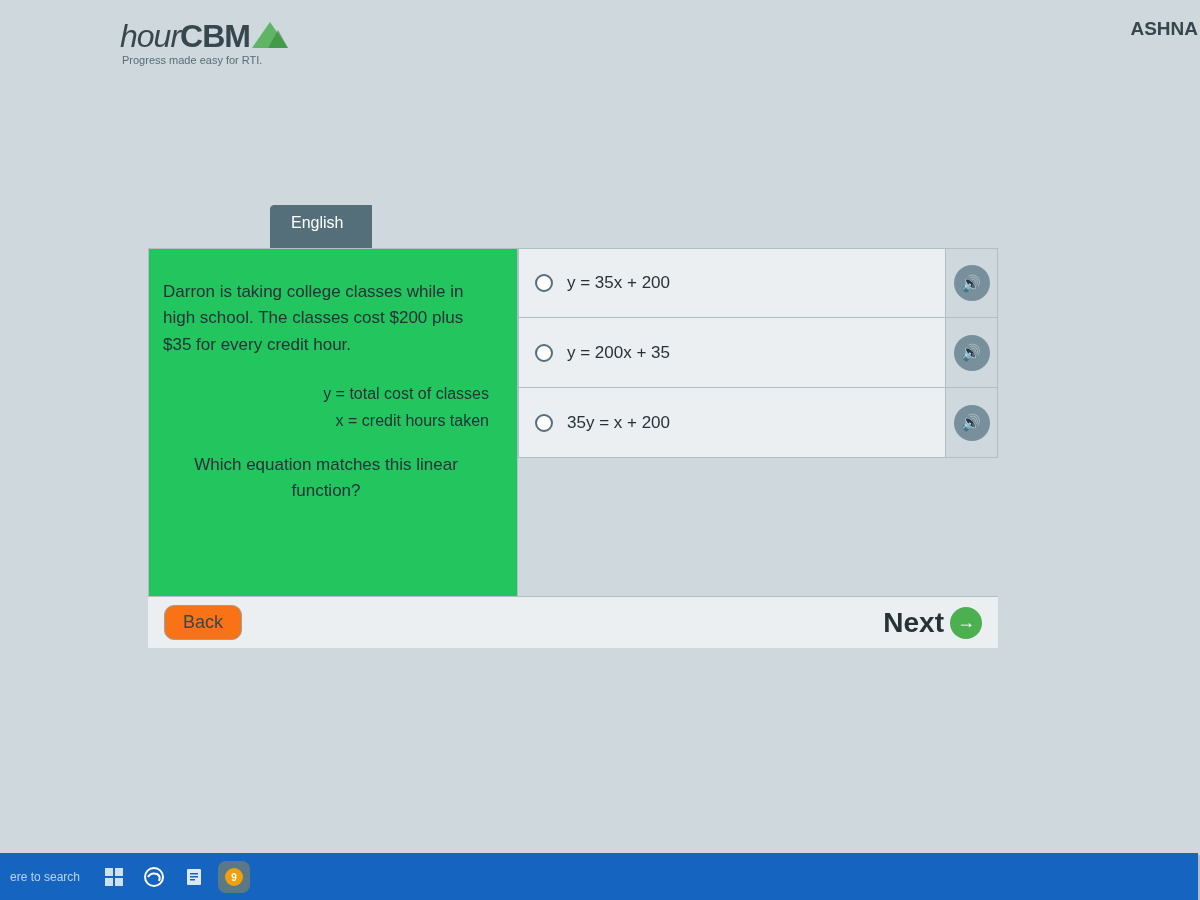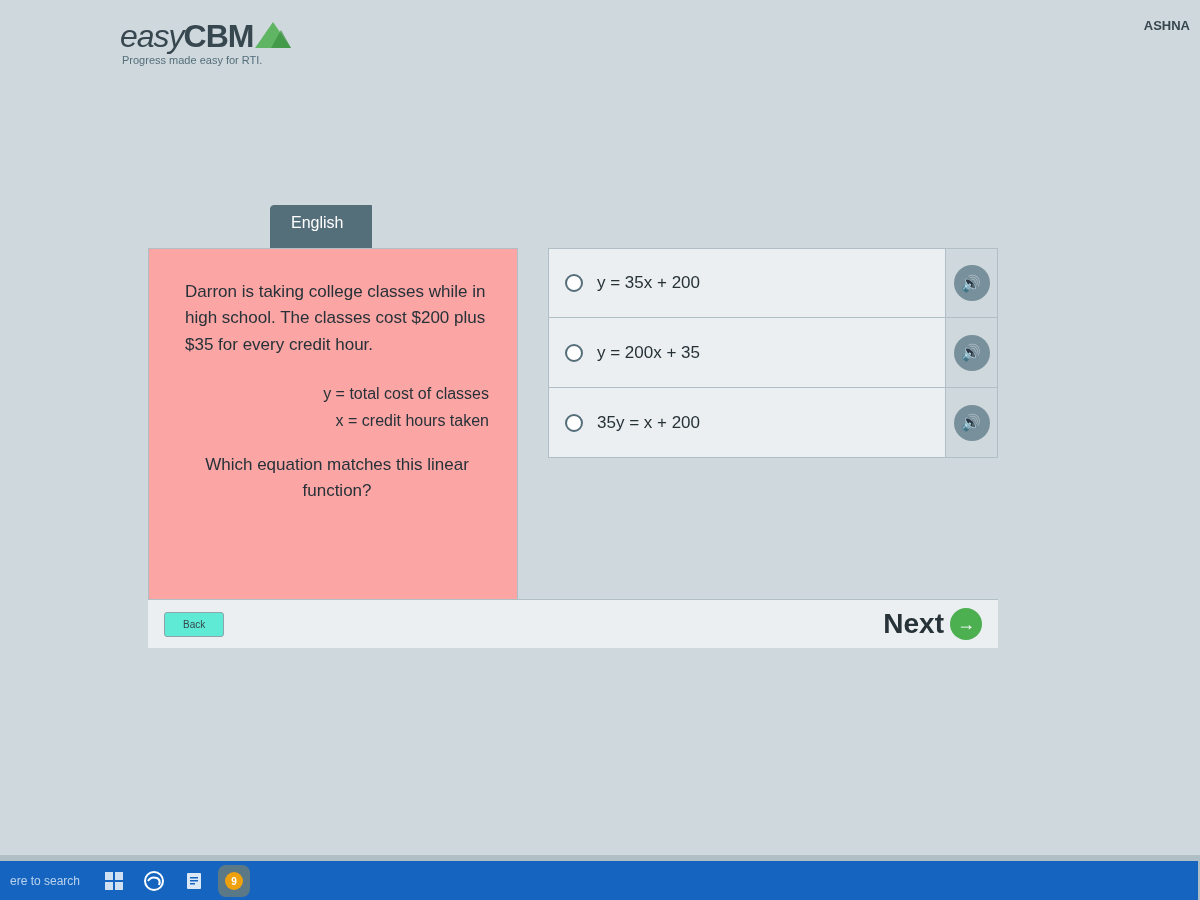--- a/index.html
+++ b/index.html
@@ -49,22 +49,22 @@
       font-size: 11px;
       color: #546e7a;
       margin-top: -4px;
       margin-left: 2px;
     }
 
     
     .user-badge {
       position: absolute;
       top: 18px;
-      right: 10px;
-      font-size: 13px;
+      right: 2px;
+      font-size: 19px;
       font-weight: 600;
       color: #37474f;
     }
 
     
     .lang-tabs {
       position: absolute;
       top: 205px;
       left: 270px;
       display: flex;
@@ -103,23 +103,23 @@
       left: 148px;
       width: 850px;
       display: flex;
       gap: 0;
     }
 
     
     .question-panel {
       width: 370px;
       min-height: 400px;
-      background: #fca5a5;
+      background: #22c55e;
       border: 1px solid #b0bec5;
-      padding: 30px 28px 20px 36px;
+      padding: 30px 28px 20px 14px;
       position: relative;
     }
 
     .question-text {
       font-size: 17px;
       color: #263238;
       line-height: 1.55;
       margin-bottom: 22px;
       font-weight: 400;
     }
@@ -198,26 +198,26 @@
       display: flex;
       align-items: center;
       padding: 8px 16px;
       background: #eceff1;
       border-top: 1px solid #b0bec5;
       gap: 16px;
     }
 
     .back-btn {
       padding: 6px 18px;
-      background: #5eead4;
+      background: #f97316;
       border: 1px solid #90a4ae;
-      font-size: 10px;
+      font-size: 18px;
       cursor: pointer;
       color: #37474f;
-      border-radius: 3px;
+      border-radius: 10px;
     }
 
     .next-btn {
       margin-left: auto;
       font-size: 28px;
       font-weight: 700;
       color: #263238;
       cursor: pointer;
       display: flex;
       align-items: flex-start;
@@ -236,21 +236,21 @@
       font-size: 18px;
       font-weight: 700;
     }
 
     
     .taskbar {
       position: absolute;
       bottom: 0;
       left: 0;
       right: 2px;
-      height: 39px;
+      height: 47px;
       background: #1565c0;
       display: flex;
       align-items: center;
       padding: 16px 10px;
       gap: 8px;
     }
 
     .taskbar-search {
       font-size: 12px;
       color: rgba(255,255,255,0.7);
@@ -308,21 +308,21 @@
       border-top: none;
     }
   </style>
 </head>
 <body>
 
 <div class="main-area">
 
   <div class="logo-area">
     <div class="logo-text">
-      <span class="easy">easy</span><span class="cbm">CBM</span><span class="mountain-svg">
+      <span class="easy">hour</span><span class="cbm">CBM</span><span class="mountain-svg">
         <svg width="36" height="30" viewBox="0 0 36 30">
           <polygon points="18,2 36,28 0,28" fill="#4caf50" opacity="0.85"></polygon>
           <polygon points="26,10 36,28 16,28" fill="#388e3c" opacity="0.7"></polygon>
         </svg>
       </span>
     </div>
     <div class="logo-tagline">Progress made easy for RTI.</div>
   </div>
 
   <div class="user-badge">ASHNA</div>
@@ -344,21 +344,21 @@
         <span>Which equation matches
 this linear function?</span>
       </div>
       <div class="audio-btn-bottom">
         <div class="audio-icon-sm">
           <span>🔊</span>
         </div>
       </div>
     </div>
 
-    <div style="display:flex;flex-direction:column;flex:1;padding-left:30px;">
+    <div style="display:flex;flex-direction:column;flex:1;">
 
       <div class="answer-row">
         <div class="answer-box">
           <div class="radio-circle"></div>
           <span class="answer-text">y = 35x + 200</span>
         </div>
         <div class="audio-col">
           <div class="audio-icon">
             <span>🔊</span>
           </div>

